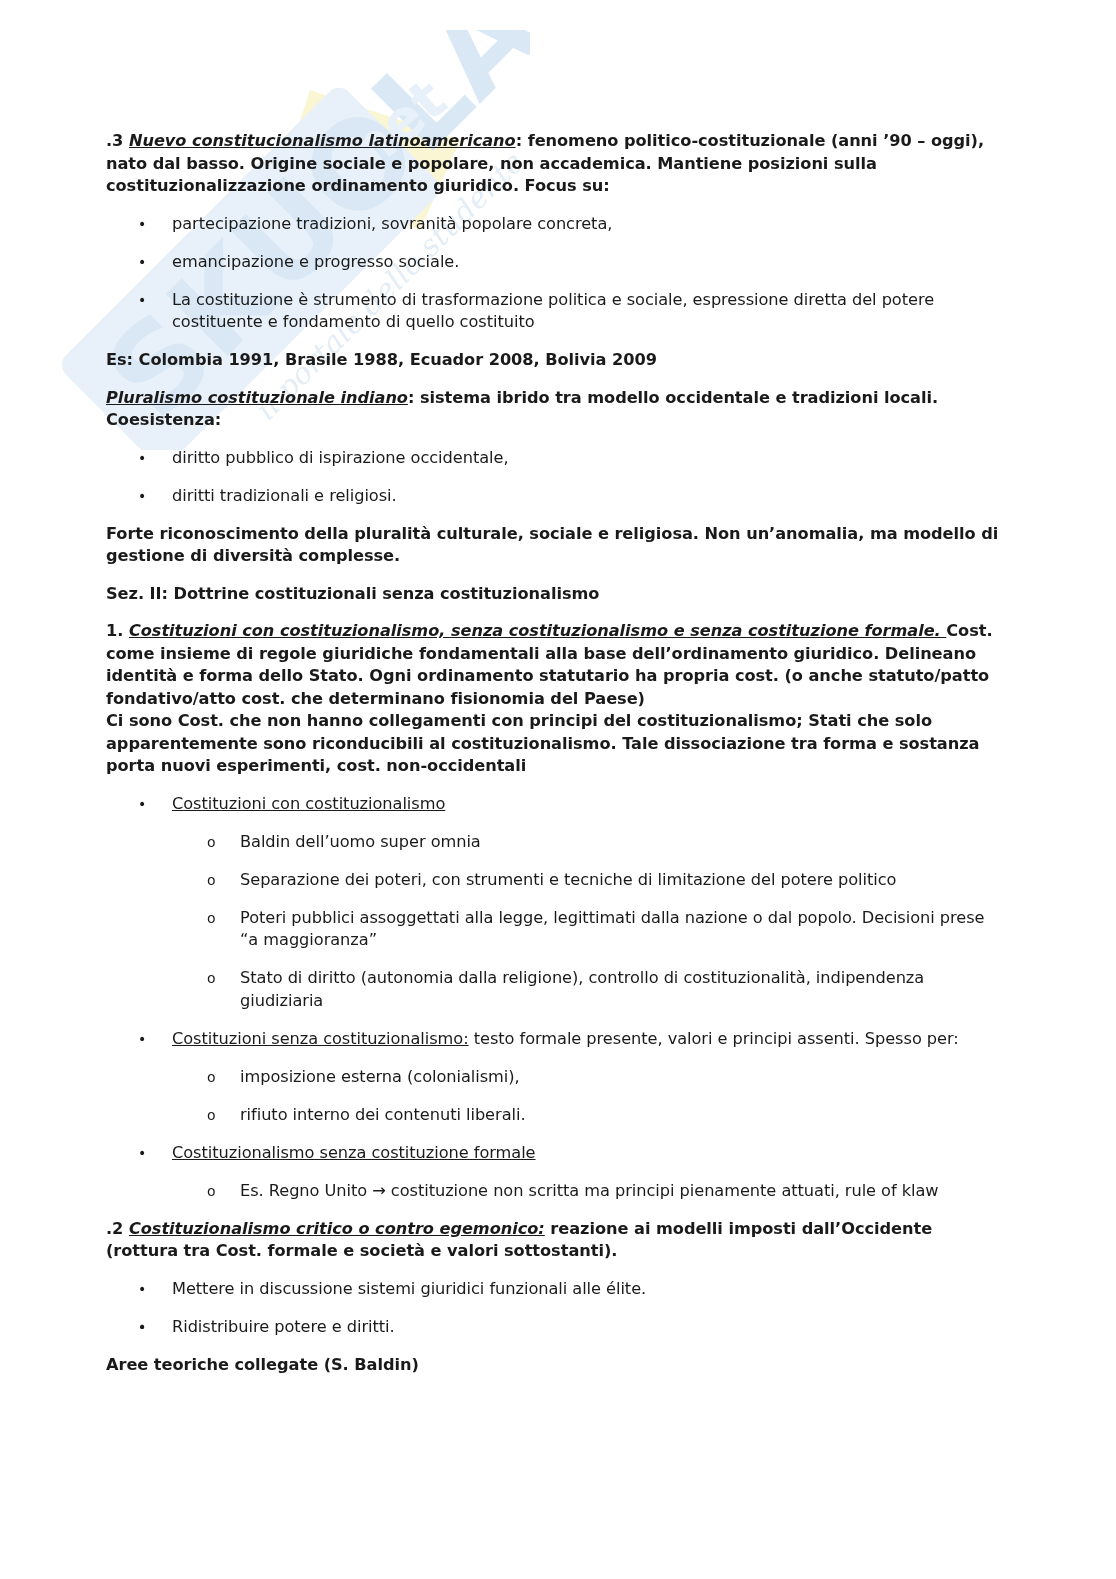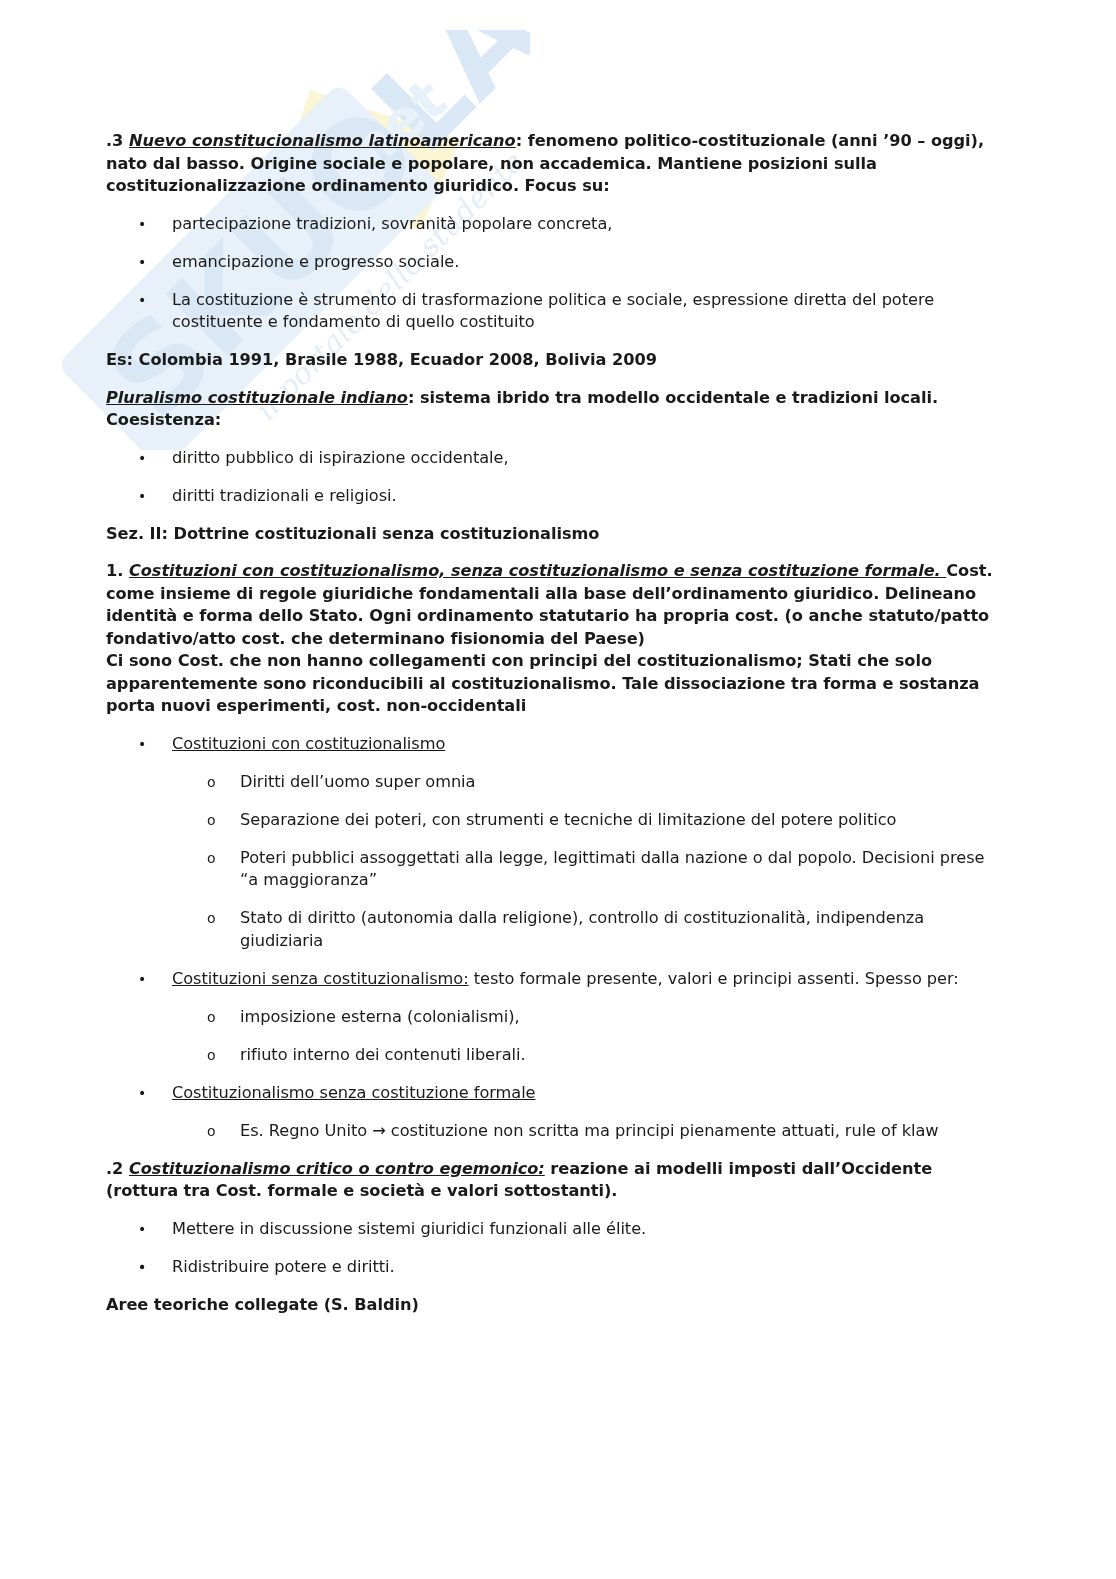--- a/index.html
+++ b/index.html
@@ -105,31 +105,32 @@
 
   <p>Es: Colombia 1991, Brasile 1988, Ecuador 2008, Bolivia 2009</p>
 
   <p><span class="iu">Pluralismo costituzionale indiano</span><span>: sistema ibrido tra modello occidentale e tradizioni locali. Coesistenza:</span></p>
 
   <ul class="l1">
     <li><span class="mk">•</span><span>diritto pubblico di ispirazione occidentale,</span></li>
     <li><span class="mk">•</span><span>diritti tradizionali e religiosi.</span></li>
   </ul>
 
+  <p>Forte riconoscimento della pluralità culturale, sociale e religiosa. Non un’anomalia, ma modello di gestione di diversità complesse.</p>
 
   <p class="b">Sez. II: Dottrine costituzionali senza costituzionalismo</p>
 
   <p><span>1. </span><span class="iu">Costituzioni con costituzionalismo, senza costituzionalismo e senza costituzione formale. </span><span>Cost. come insieme di regole giuridiche fondamentali alla base dell’ordinamento giuridico. Delineano identità e forma dello Stato. Ogni ordinamento statutario ha propria cost. (o anche statuto/patto fondativo/atto cost. che determinano fisionomia del Paese)</span><br><span>Ci sono Cost. che non hanno collegamenti con principi del costituzionalismo; Stati che solo apparentemente sono riconducibili al costituzionalismo. Tale dissociazione tra forma e sostanza porta nuovi esperimenti, cost. non-occidentali</span></p>
 
 
   <ul class="l1">
     <li>
       <span class="mk">•</span><span class="u">Costituzioni con costituzionalismo</span><span></span>
       <ul class="l2">
-        <li><span class="mk">o</span><span>Diritti dell’uomo super omnia</span></li>
+        <li><span class="mk">o</span><span>Baldin dell’uomo super omnia</span></li>
         <li><span class="mk">o</span><span>Separazione dei poteri, con strumenti e tecniche di limitazione del potere politico</span></li>
         <li><span class="mk">o</span><span>Poteri pubblici assoggettati alla legge, legittimati dalla nazione o dal popolo. Decisioni prese “a maggioranza”</span></li>
         <li><span class="mk">o</span><span>Stato di diritto (autonomia dalla religione), controllo di costituzionalità, indipendenza giudiziaria</span></li>
       </ul>
     </li>
     <li>
       <span class="mk">•</span><span class="u">Costituzioni senza costituzionalismo:</span><span> testo formale presente, valori e principi assenti. Spesso per:</span>
       <ul class="l2">
         <li><span class="mk">o</span><span>imposizione esterna (colonialismi),</span></li>
         <li><span class="mk">o</span><span>rifiuto interno dei contenuti liberali.</span></li>

